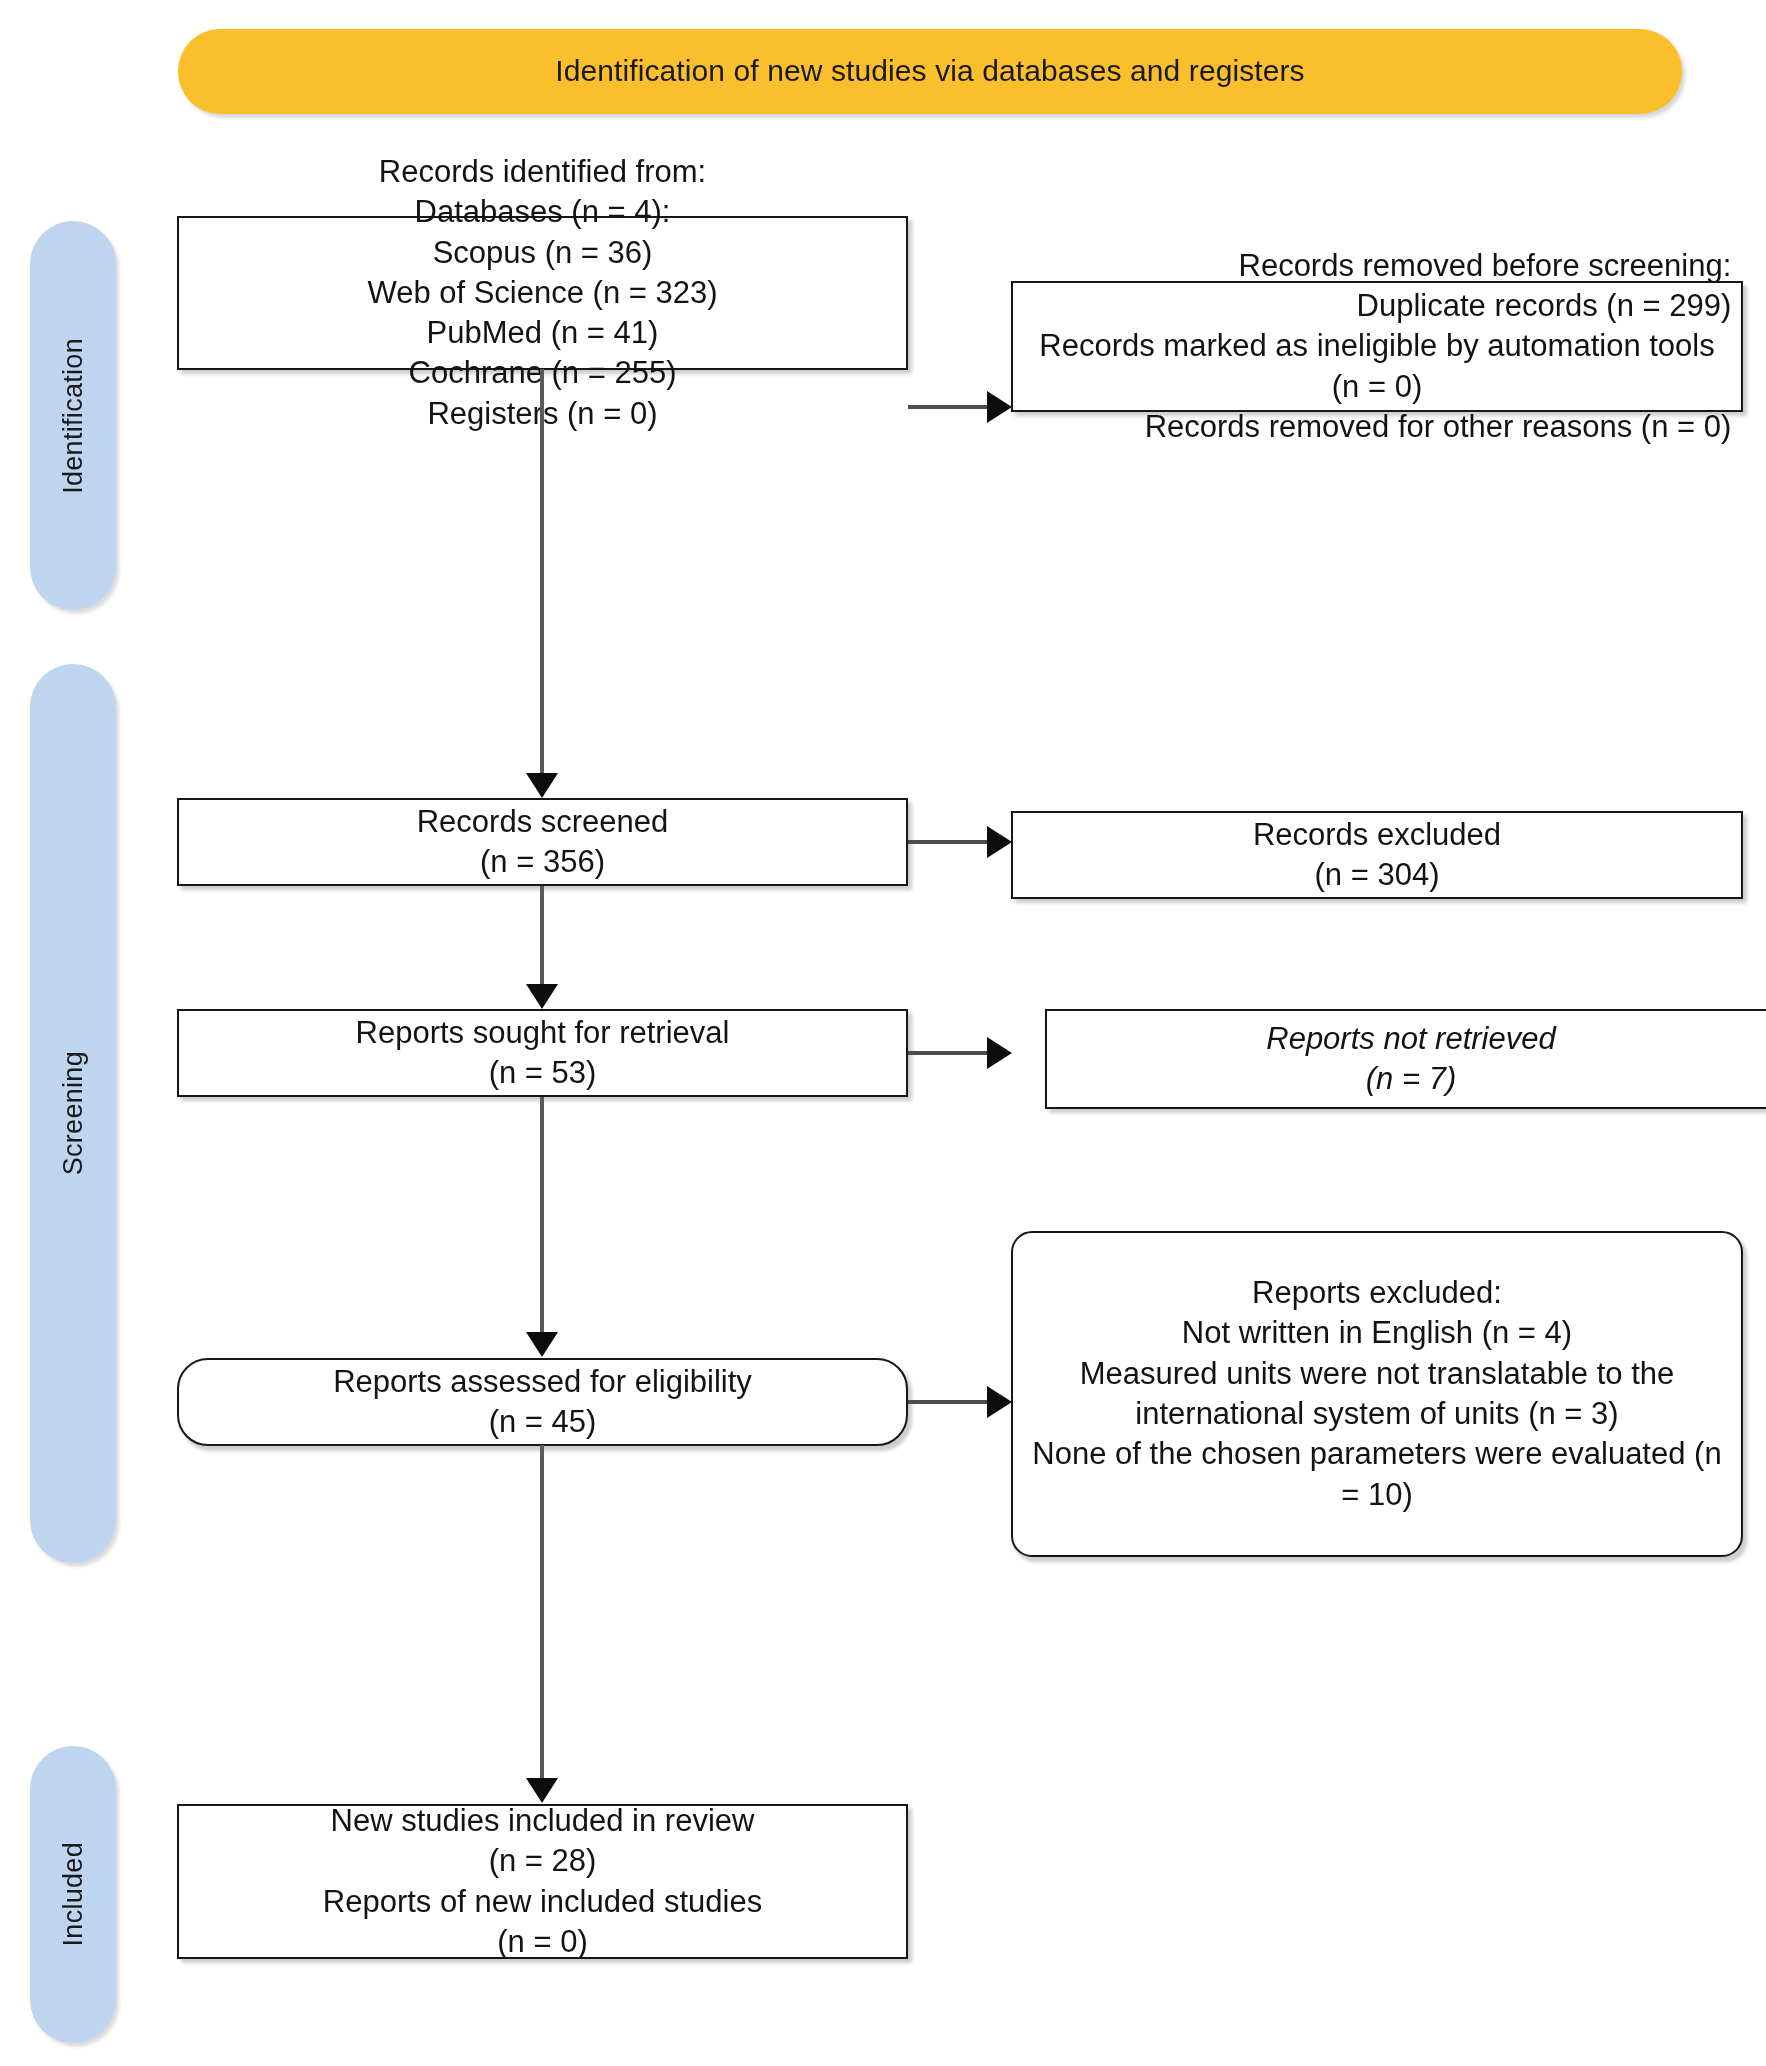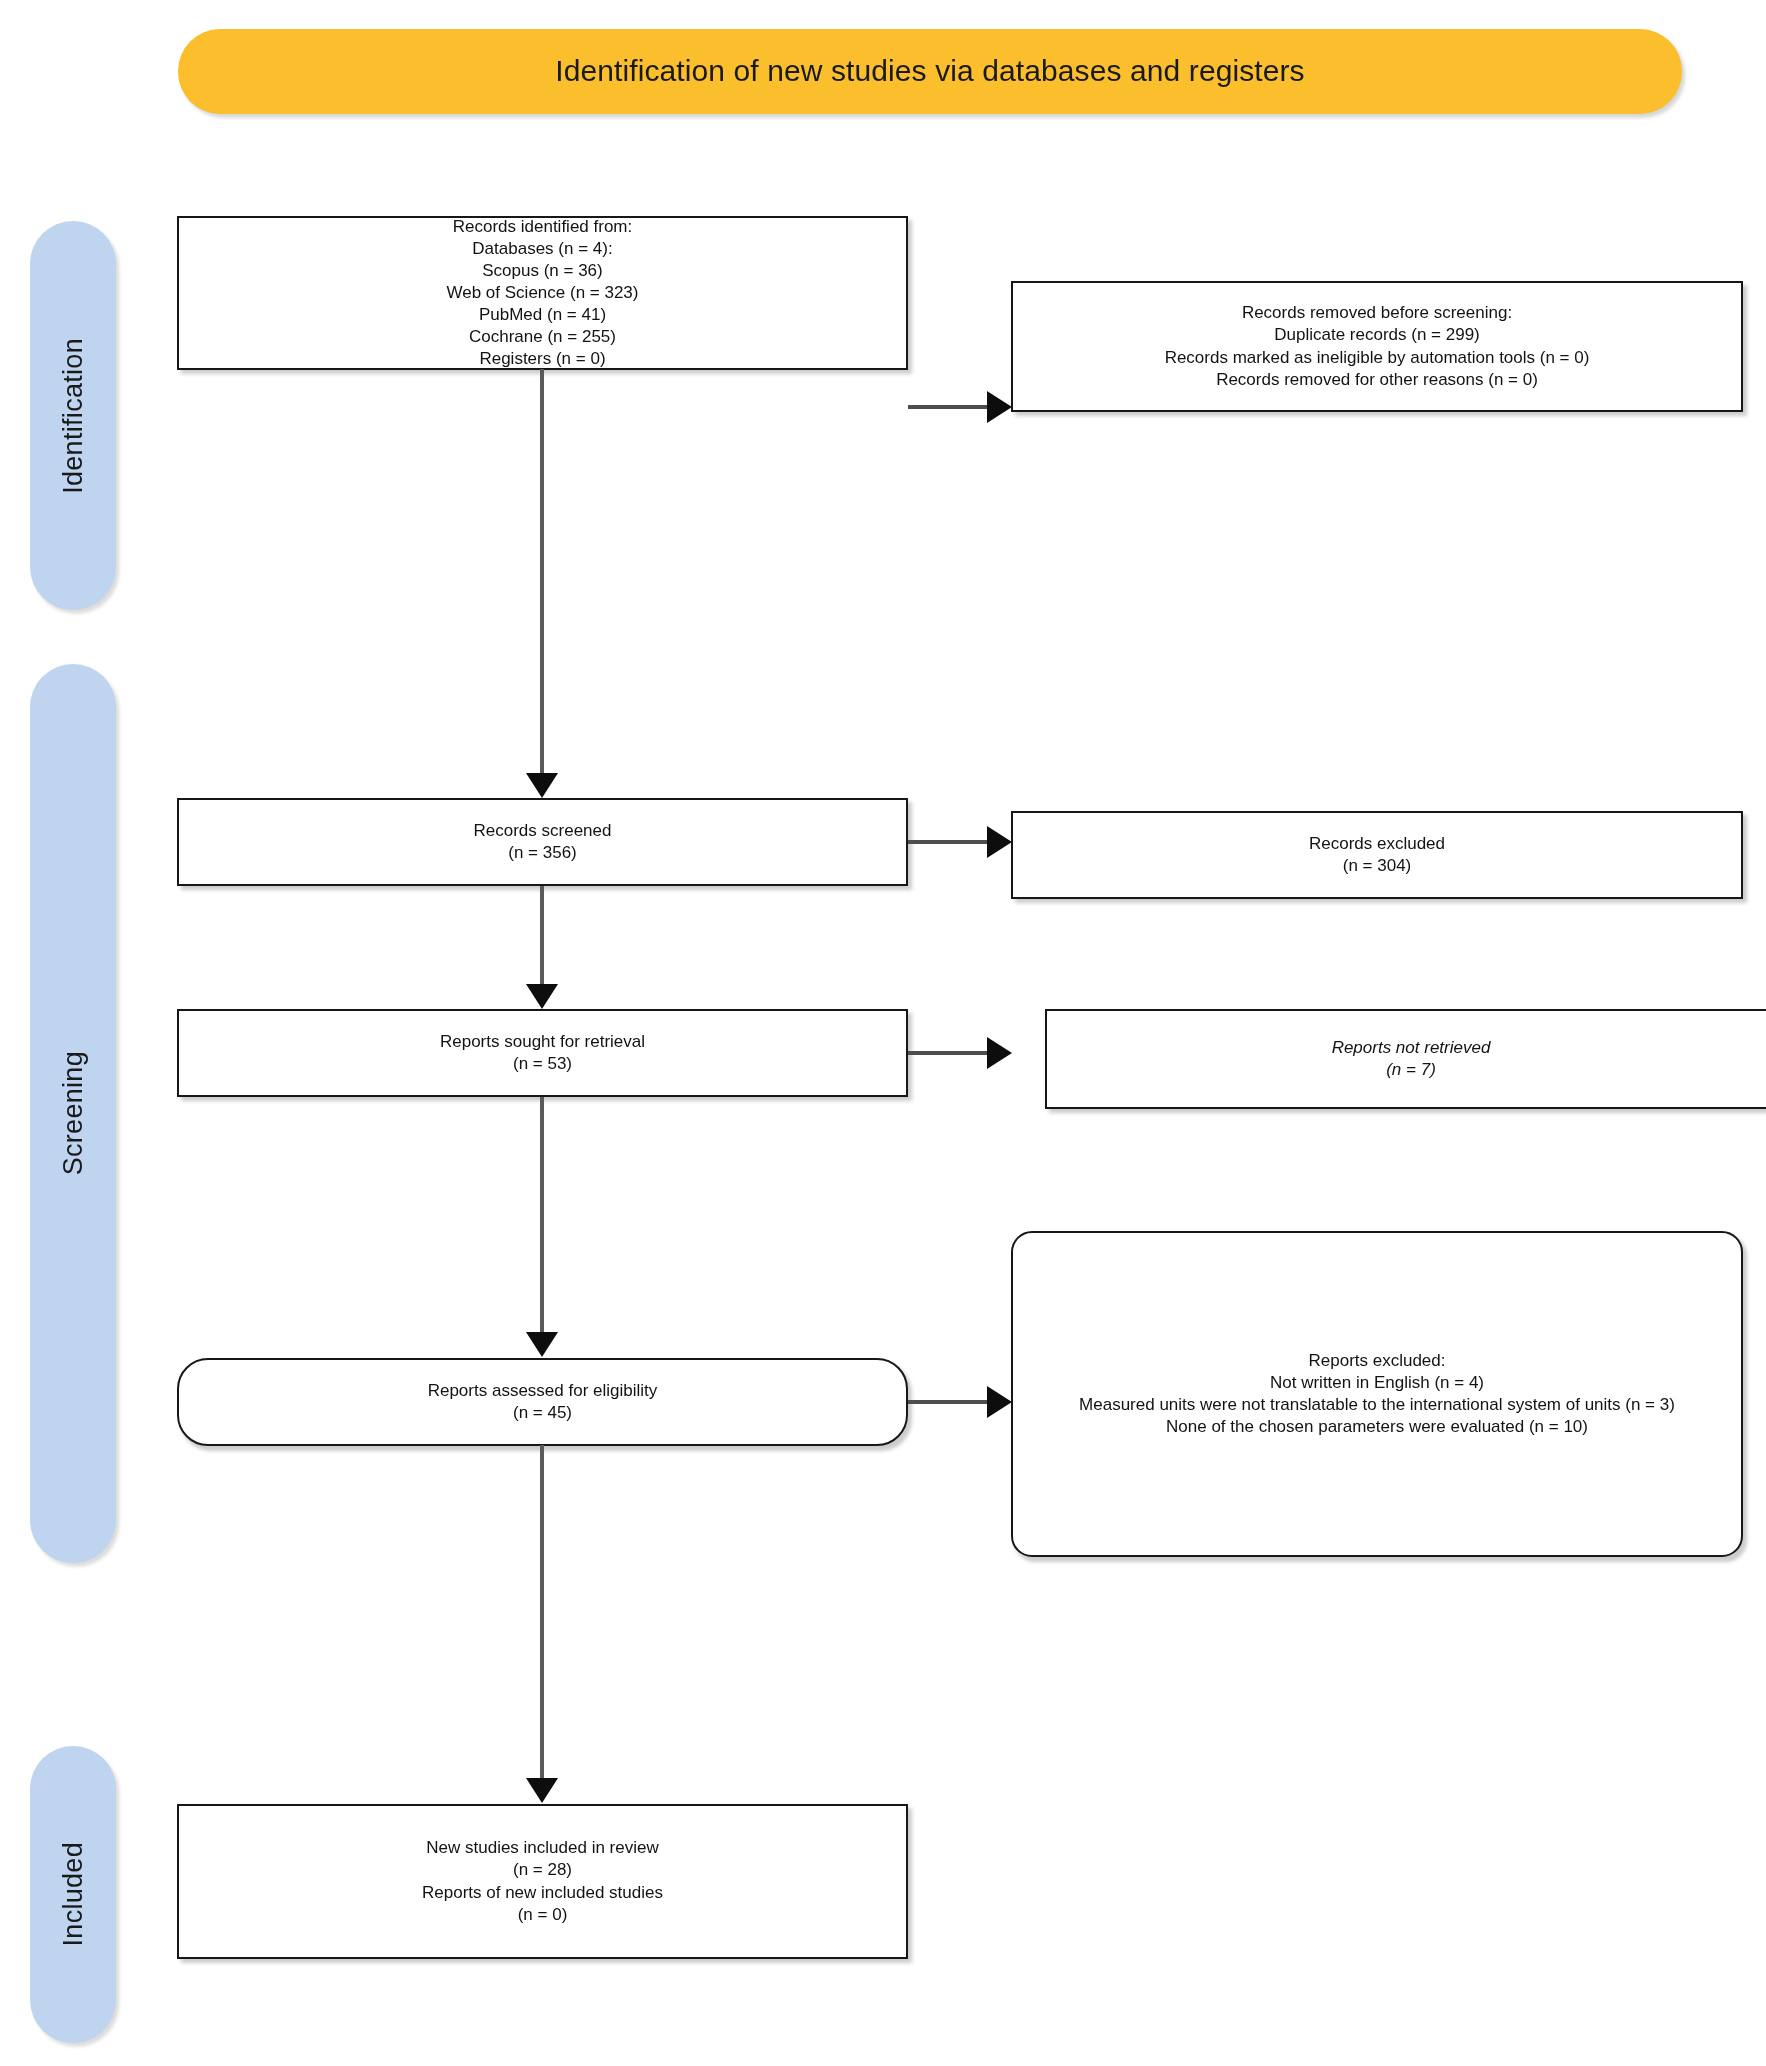--- a/index.html
+++ b/index.html
@@ -71,37 +71,37 @@
     border: 2.7px solid #171717;
     box-shadow: 3.8px 4.3px 3.8px rgba(0,0,0,0.20);
     box-sizing: border-box;
     display: flex;
     flex-direction: column;
     align-items: center;
     justify-content: center;
     padding: 4.3px 9.7px;
   }
   .flow-box .line {
-    font-size: 17px;
+    font-size: 31px;
     line-height: 1.30;
     color: #131313;
     text-align: center;
     white-space: nowrap;
   }
   .flow-box .line.wrap { white-space: normal; }
 
   
   #box-identified      { left: 177px; top: 216px;  width: 731px; height: 154px; }
   #box-screened        { left: 177px; top: 798px; width: 731px; height: 88px; }
   #box-sought          { left: 177px; top: 1009px; width: 731px; height: 88px; }
   #box-assessed        { left: 177px; top: 1358px; width: 731px; height: 88px; border-radius: 31px; }
   #box-included        { left: 177px; top: 1804px; width: 731px; height: 155px; }
 
   
-  #box-removed         { left: 1011px; top: 281px;  width: 732px; height: 131px; }
+  #box-removed         { left: 1011px; top: 281px;  width: 732px; height: 131px; align-items: flex-end; }
   #box-excluded-recs   { left: 1011px; top: 811px; width: 732px; height: 88px; }
   #box-not-retrieved   { left: 1045px; top: 1009px; width: 732px; height: 100px; font-style: italic; }
   #box-excluded-reps   { left: 1011px; top: 1231px; width: 732px; height: 326px; border-radius: 21px; }
 
   
   .v-line {
     position: absolute;
     width: 4.3px;
     background: #5a5a5a;
   }

